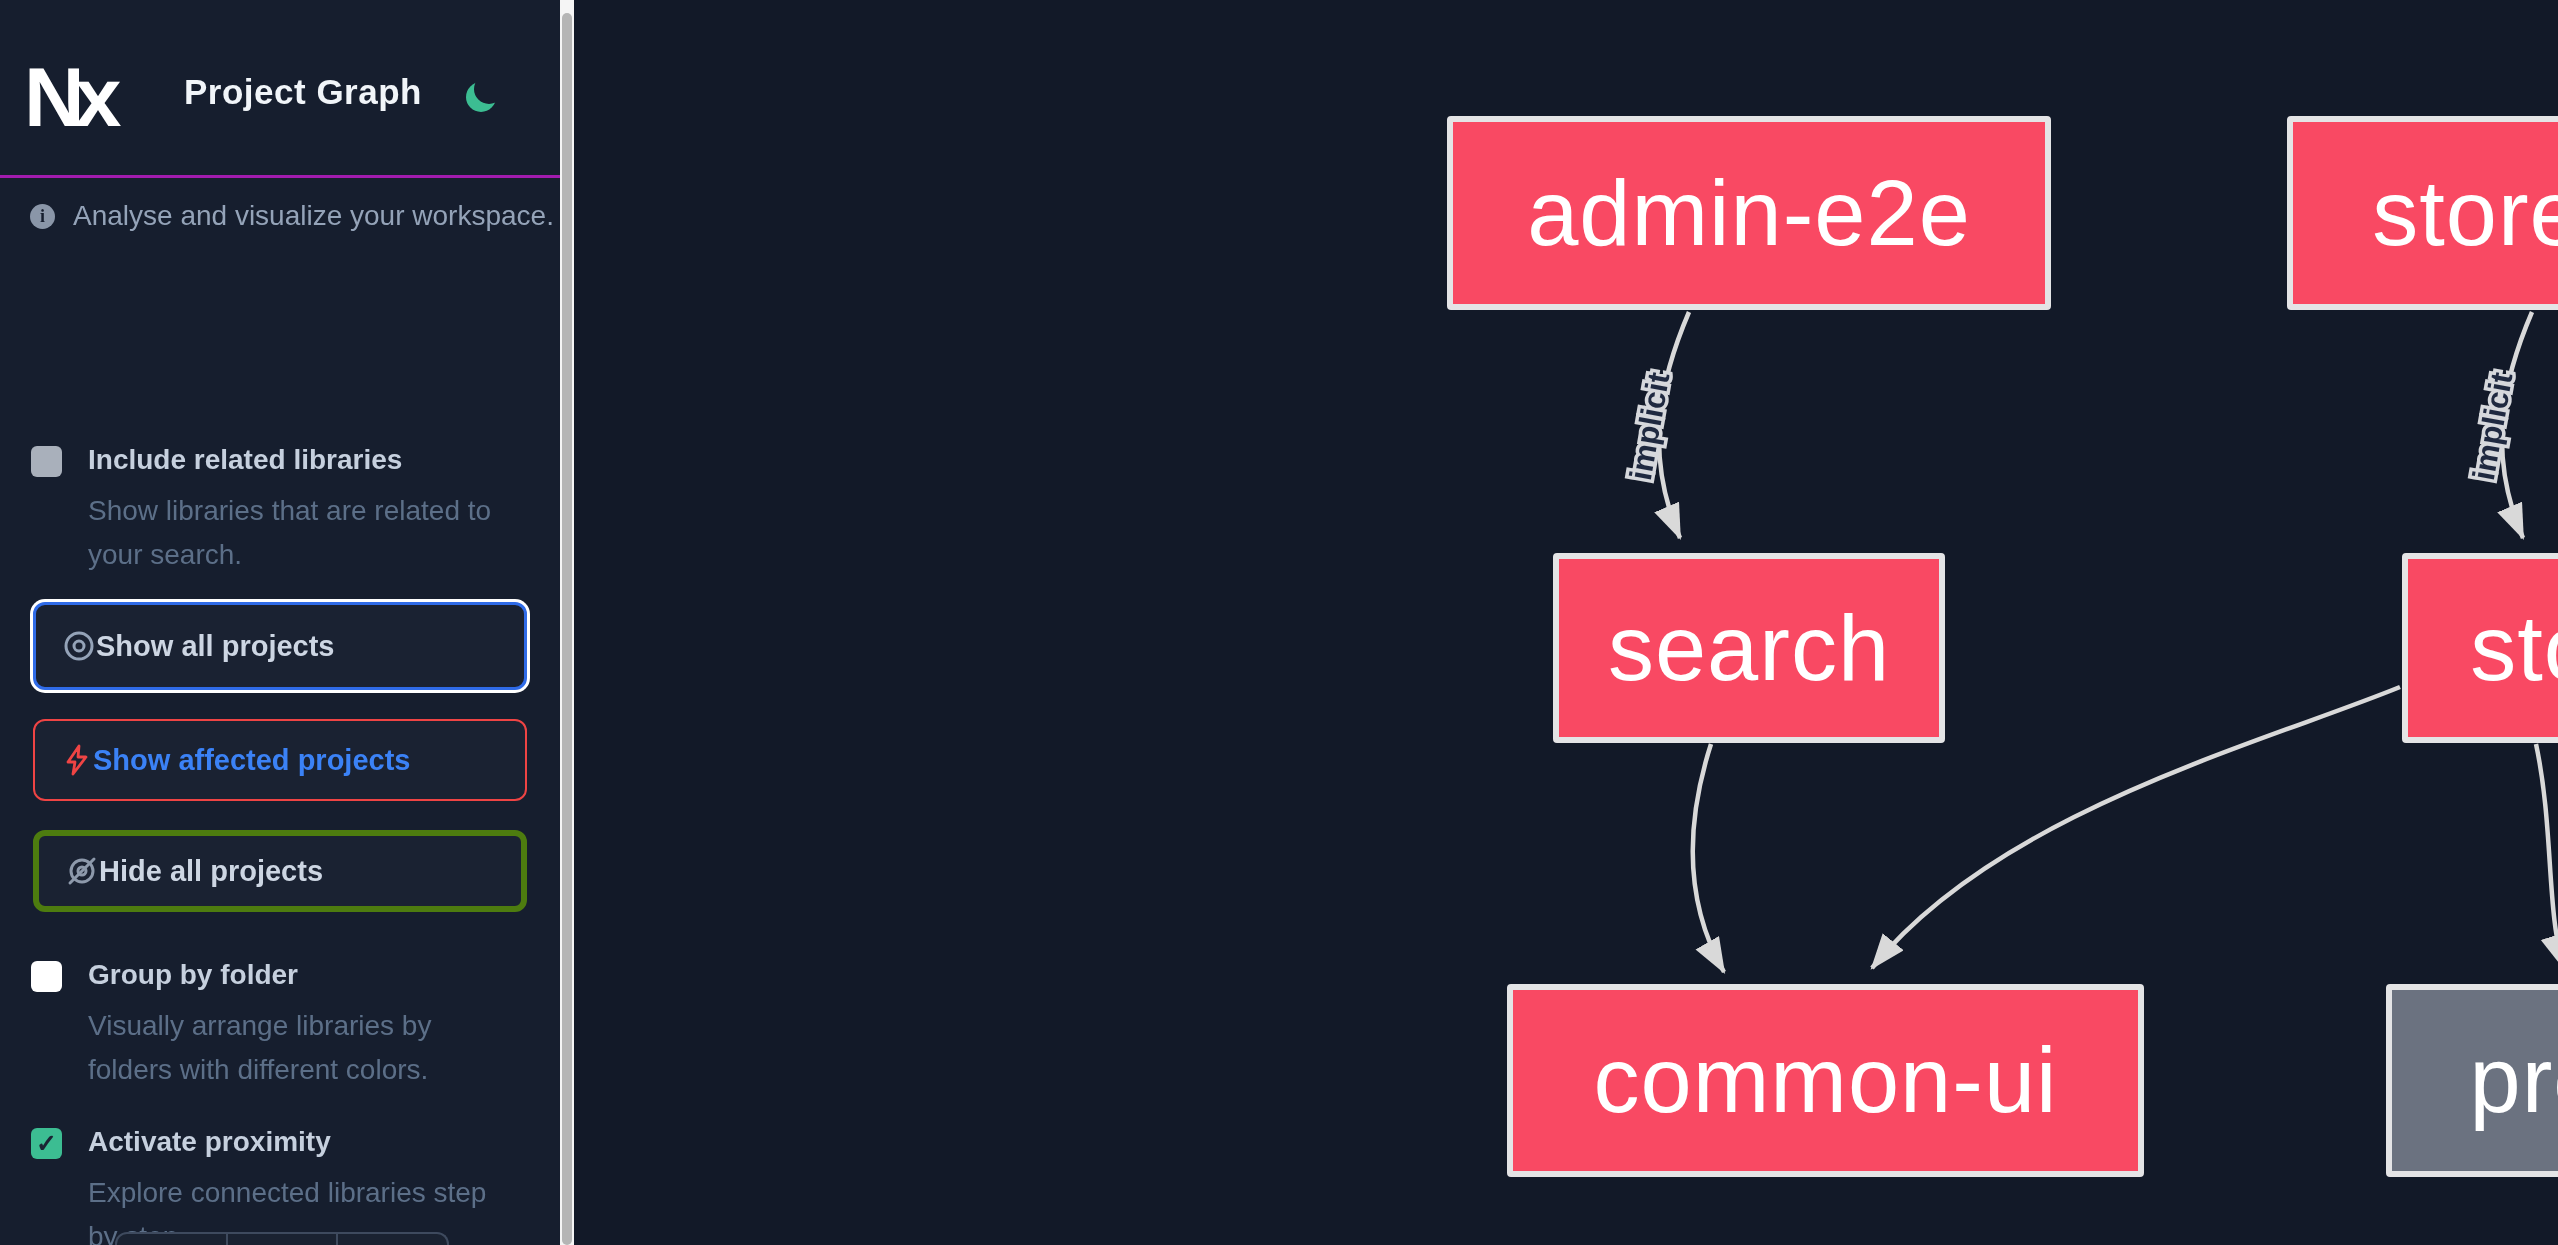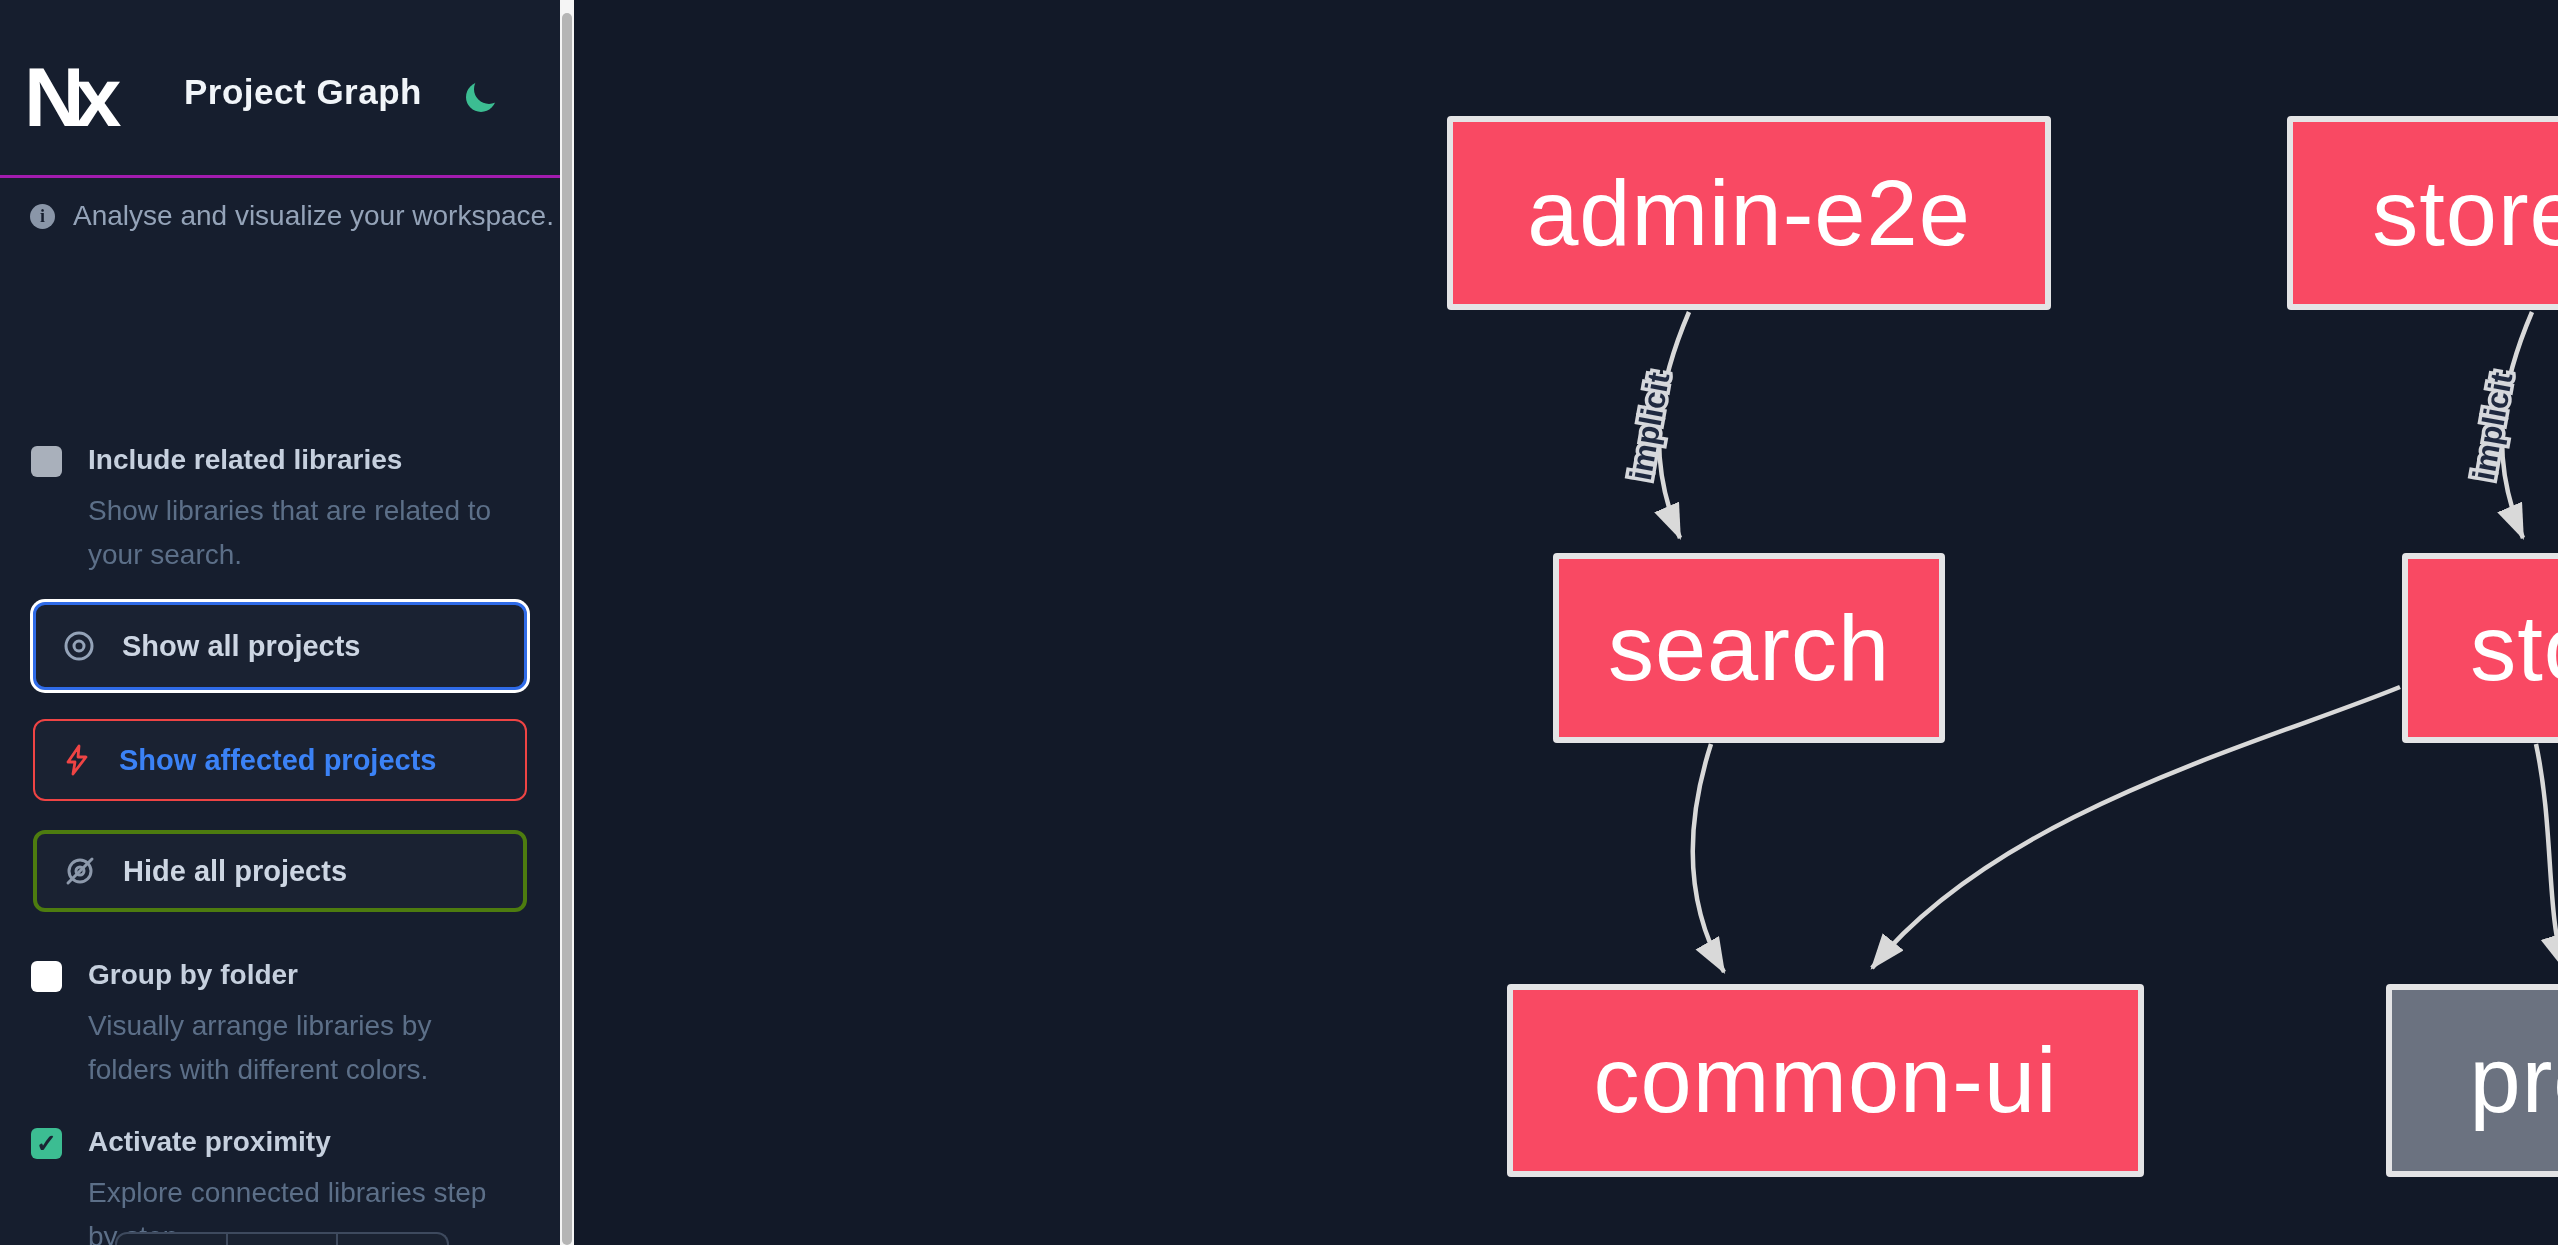--- a/index.html
+++ b/index.html
@@ -33,26 +33,26 @@
   .cbrow{position:absolute;left:31px;width:500px;margin-top:8px;}
   .cbbox{position:absolute;left:0;top:2px;width:31px;height:31px;border-radius:6px;}
   .cb-gray{background:#a9b0bb;}
   .cb-white{background:#ffffff;}
   .cb-green{background:#3cbd92;color:#1b2434;font-size:25px;font-weight:800;
             display:flex;align-items:center;justify-content:center;}
   .cblabel{position:absolute;left:57px;top:0;font-size:28px;font-weight:700;color:#c6d0de;}
   .cbdesc{position:absolute;left:57px;top:45px;width:432px;font-size:28px;line-height:44px;color:#5c6f88;}
   
   .abtn{position:absolute;left:33px;width:494px;border-radius:12px;display:flex;align-items:center;
-        gap:26px;padding:0 26px;box-sizing:border-box;background:#1a2232;cursor:pointer;}
+        padding:0 26px;box-sizing:border-box;background:#1a2232;cursor:pointer;}
   .abtn .lbl{font-size:29px;font-weight:600;color:#cdd6e3;}
   .btn-showall{top:602px;height:88px;border:3px solid #2f6be8;box-shadow:0 0 0 3px #ffffff;}
   .btn-affected{top:719px;height:82px;border:2px solid #ef4444;}
   .btn-affected .lbl{color:#3b82f6;}
-  .btn-hide{top:830px;height:82px;border:4px solid #4d7c0f;}
+  .btn-hide{top:830px;height:82px;border:6px solid #4d7c0f;}
   
   .seg{position:absolute;left:115px;top:1232px;width:330px;height:20px;border:2px solid #3e4a5e;
        border-bottom:none;border-radius:12px 12px 0 0;background:#1a2231;display:flex;}
   .seg div{flex:1;border-right:2px solid #3e4a5e;}
   .seg div:last-child{border-right:none;}
   
   .sb-track{position:absolute;left:560px;top:0;width:14px;height:1245px;background:#f5f5f5;}
   .sb-thumb{position:absolute;left:562px;top:13px;width:10px;height:1232px;background:#b5b5b5;border-radius:5px;}
   
   .canvas{position:absolute;left:574px;top:0;right:0;bottom:0;}

